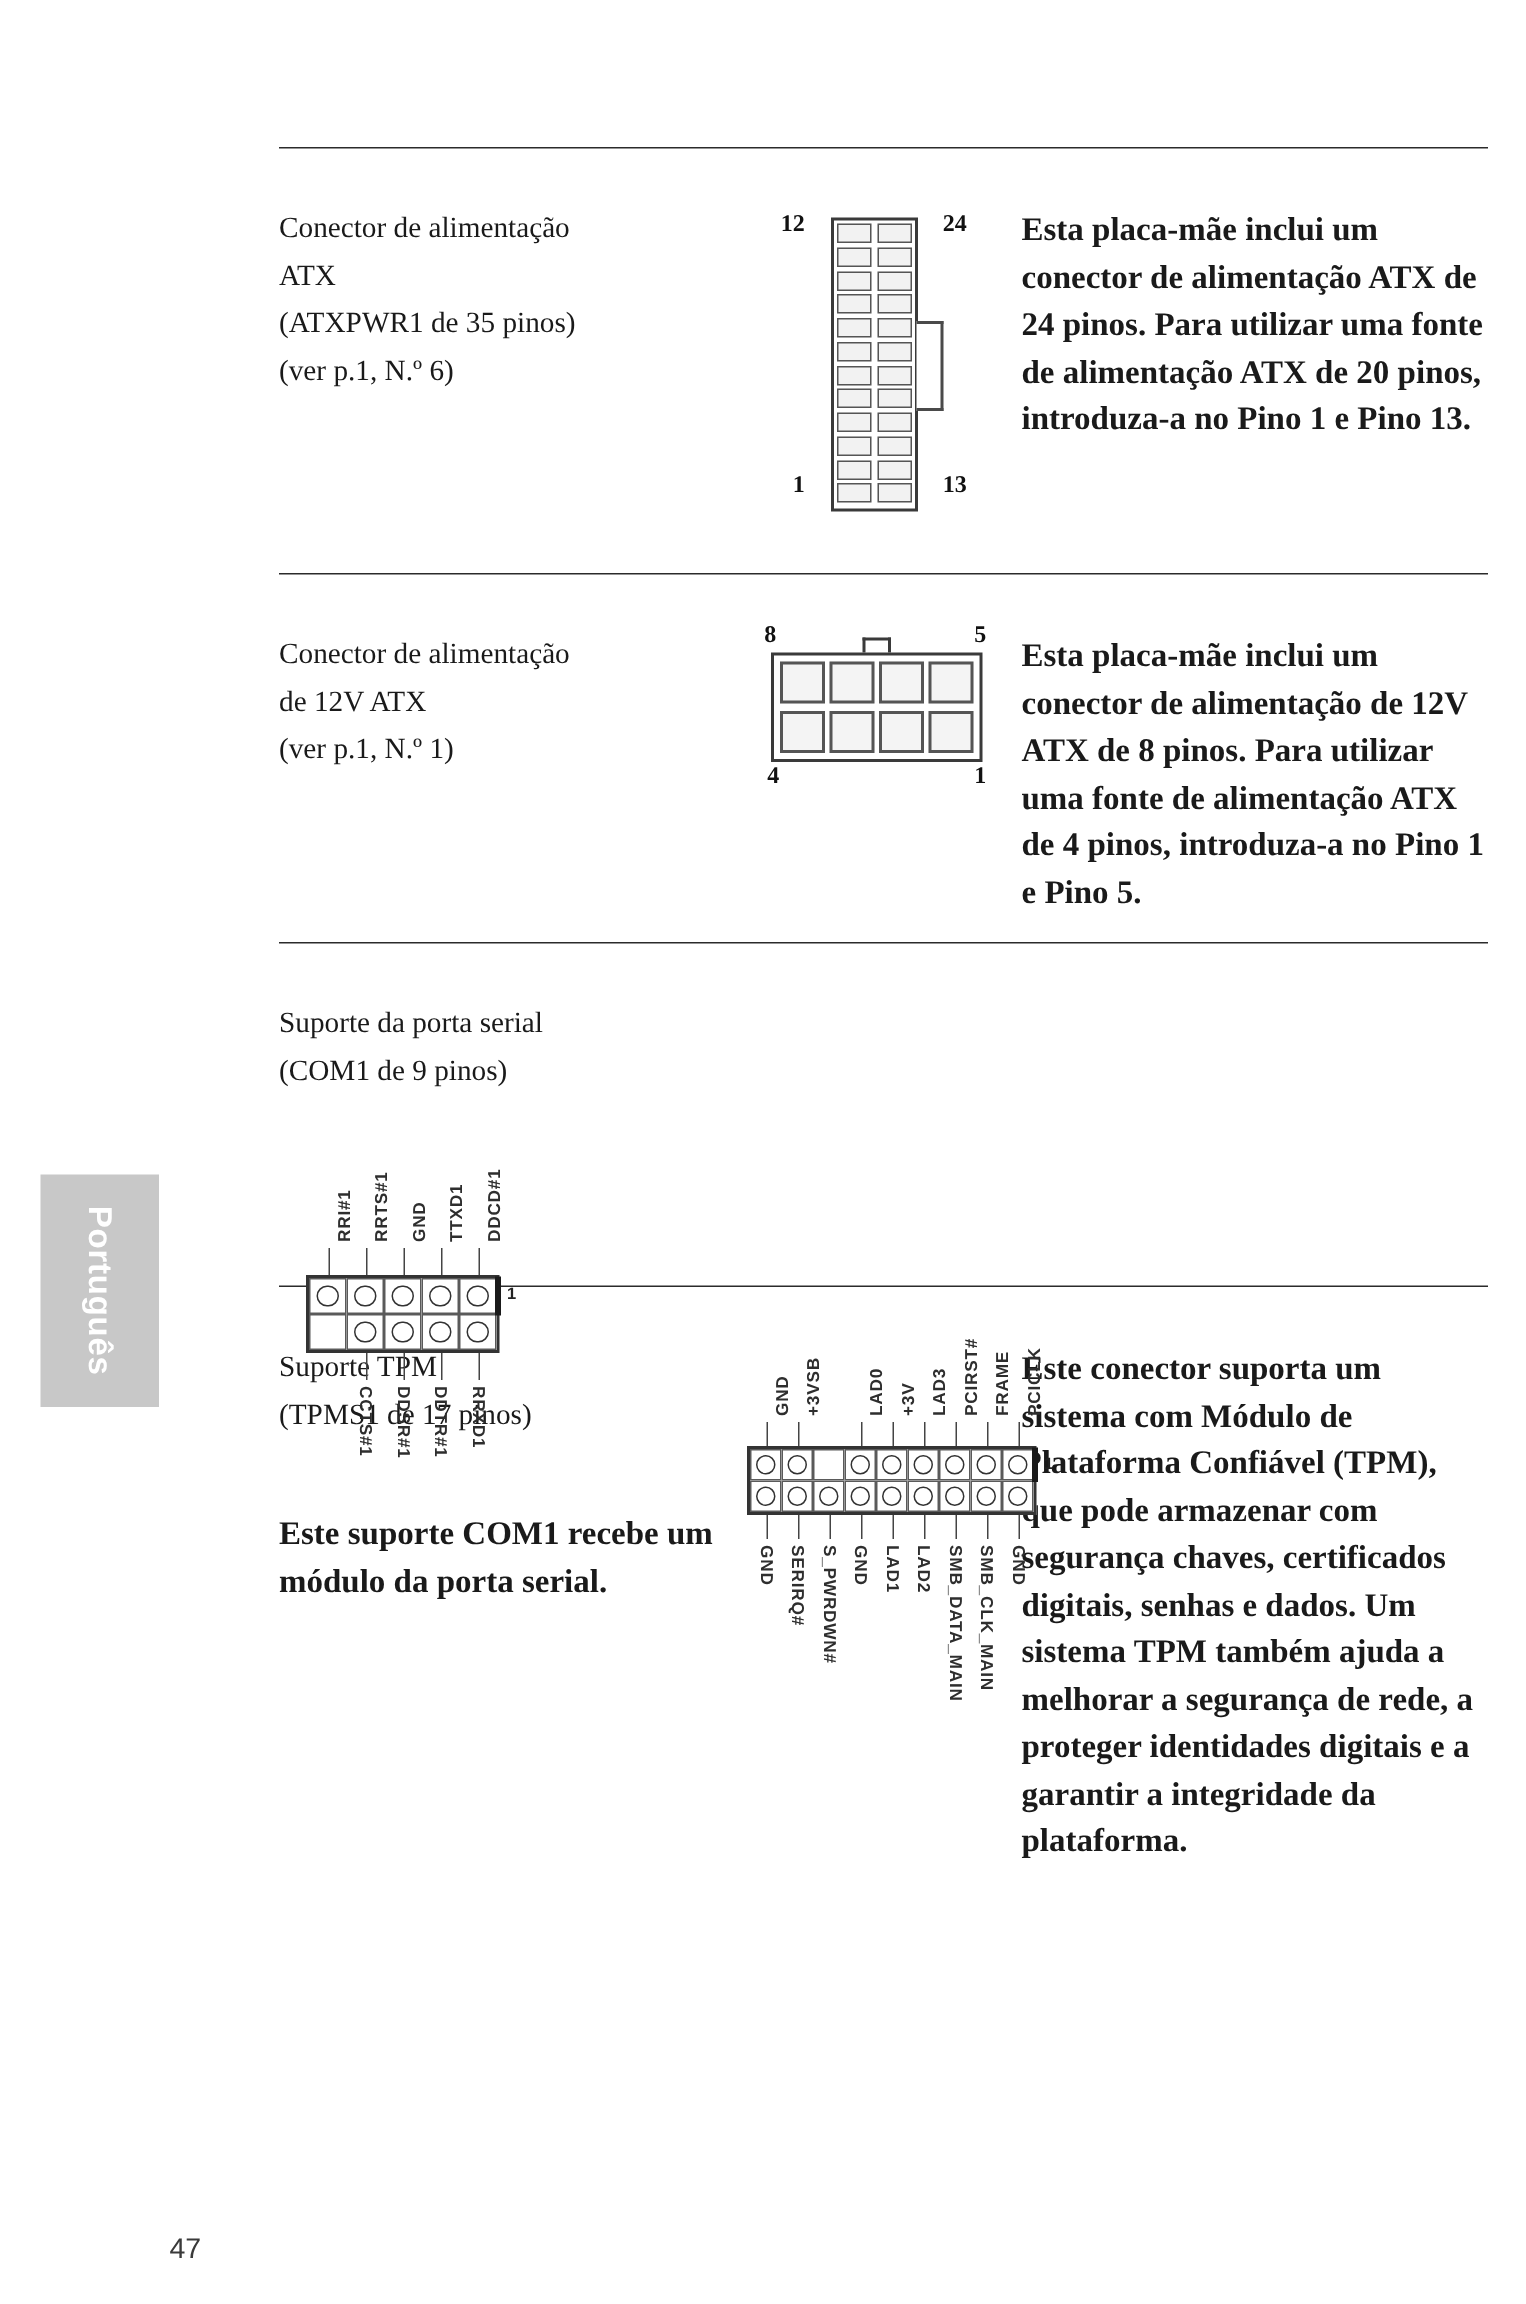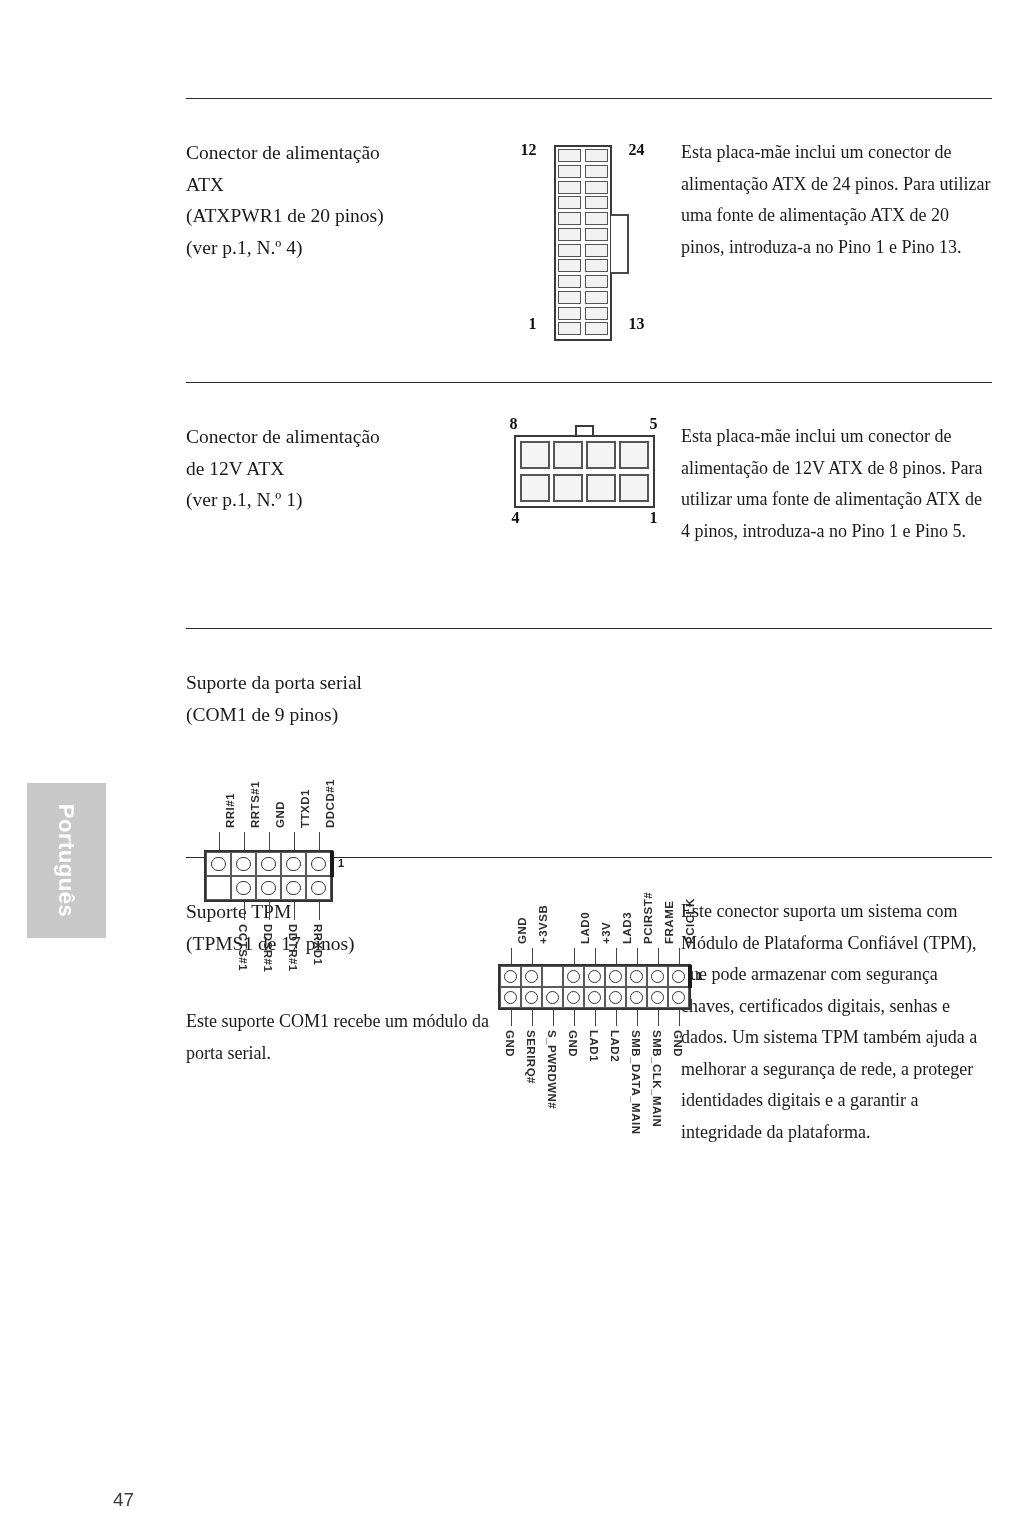--- a/index.html
+++ b/index.html
@@ -54,22 +54,23 @@
   }
   .col-mid{
     width:195px;
     padding-top:38px;
     display:flex;
     justify-content:center;
   }
   .col-right{
     width:311px;
     padding-top:38px;
-    font-size:18px;
+    font-size:22px;
     line-height:31.5px;
+    font-weight:bold;
   }
   .col-left div, .col-right div{white-space:pre;}
 
   
   .atx24-wrap{position:relative;width:150px;height:215px;}
   .atx24-body{
     position:absolute;left:45px;top:8px;
     width:58px;height:196px;
     border:2.5px solid #3a3a3a;
     background:#fff;
@@ -206,22 +207,22 @@
   </div>
 
   <div class="content">
 
     <div class="rule"></div>
 
     <div class="row" style="height:283px;">
       <div class="col-left">
         <div>Conector de alimentação</div>
         <div>ATX</div>
-        <div>(ATXPWR1 de 20 pinos)</div>
-        <div>(ver p.1, N.º 4)</div>
+        <div>(ATXPWR1 de 35 pinos)</div>
+        <div>(ver p.1, N.º 6)</div>
       </div>
       <div class="col-mid">
         <div class="atx24-wrap">
           <span class="lbl atx24-l12">12</span>
           <span class="lbl atx24-l24">24</span>
           <span class="lbl atx24-l1">1</span>
           <span class="lbl atx24-l13">13</span>
           <div class="atx24-body" id="atx24-body">
               <div class="atx24-row">
                 <div class="atx24-pin"></div>

